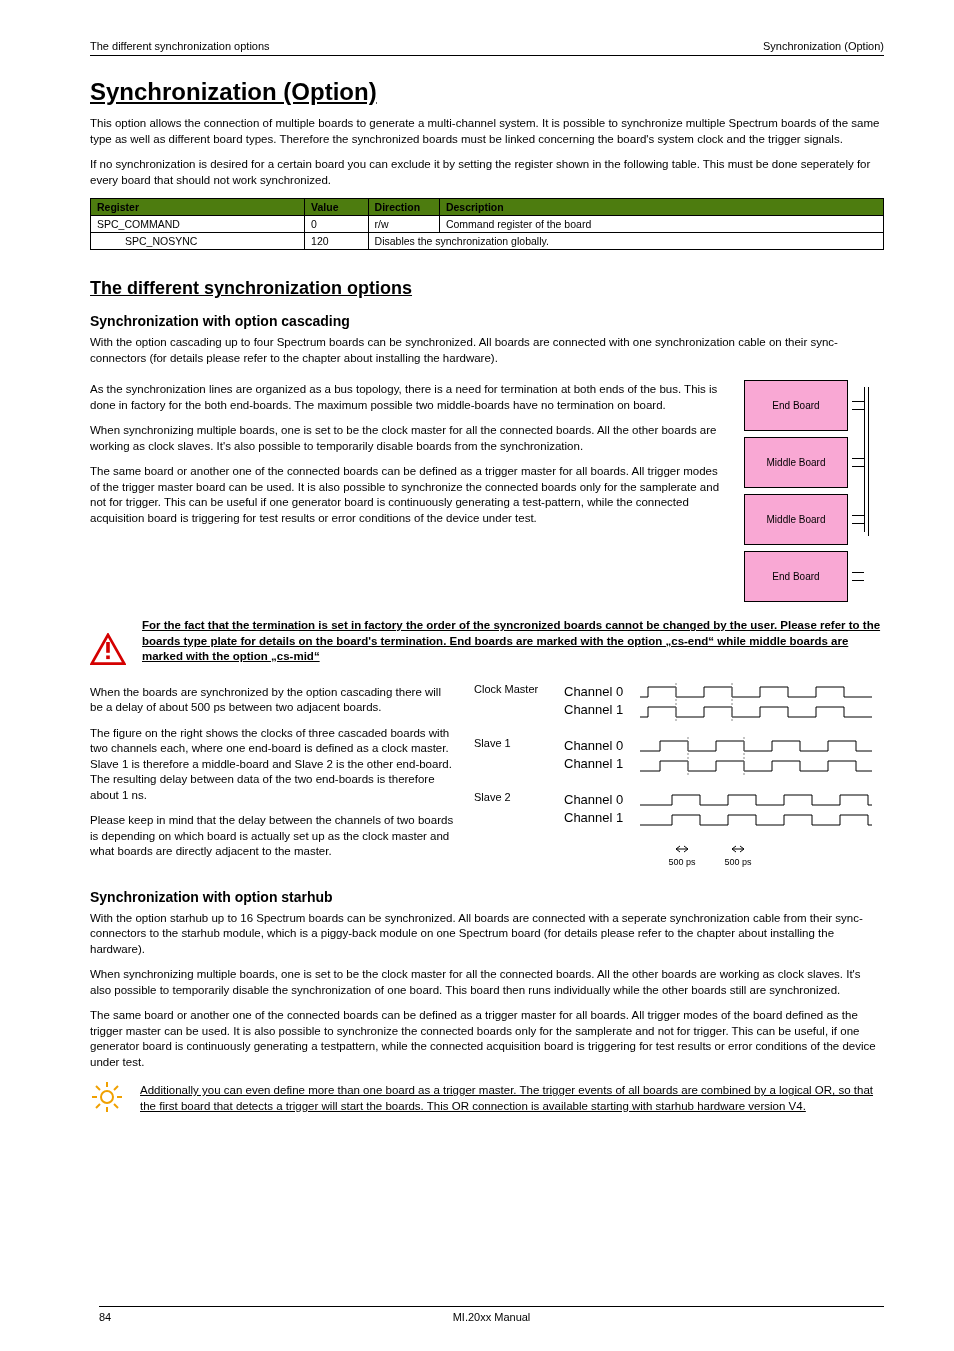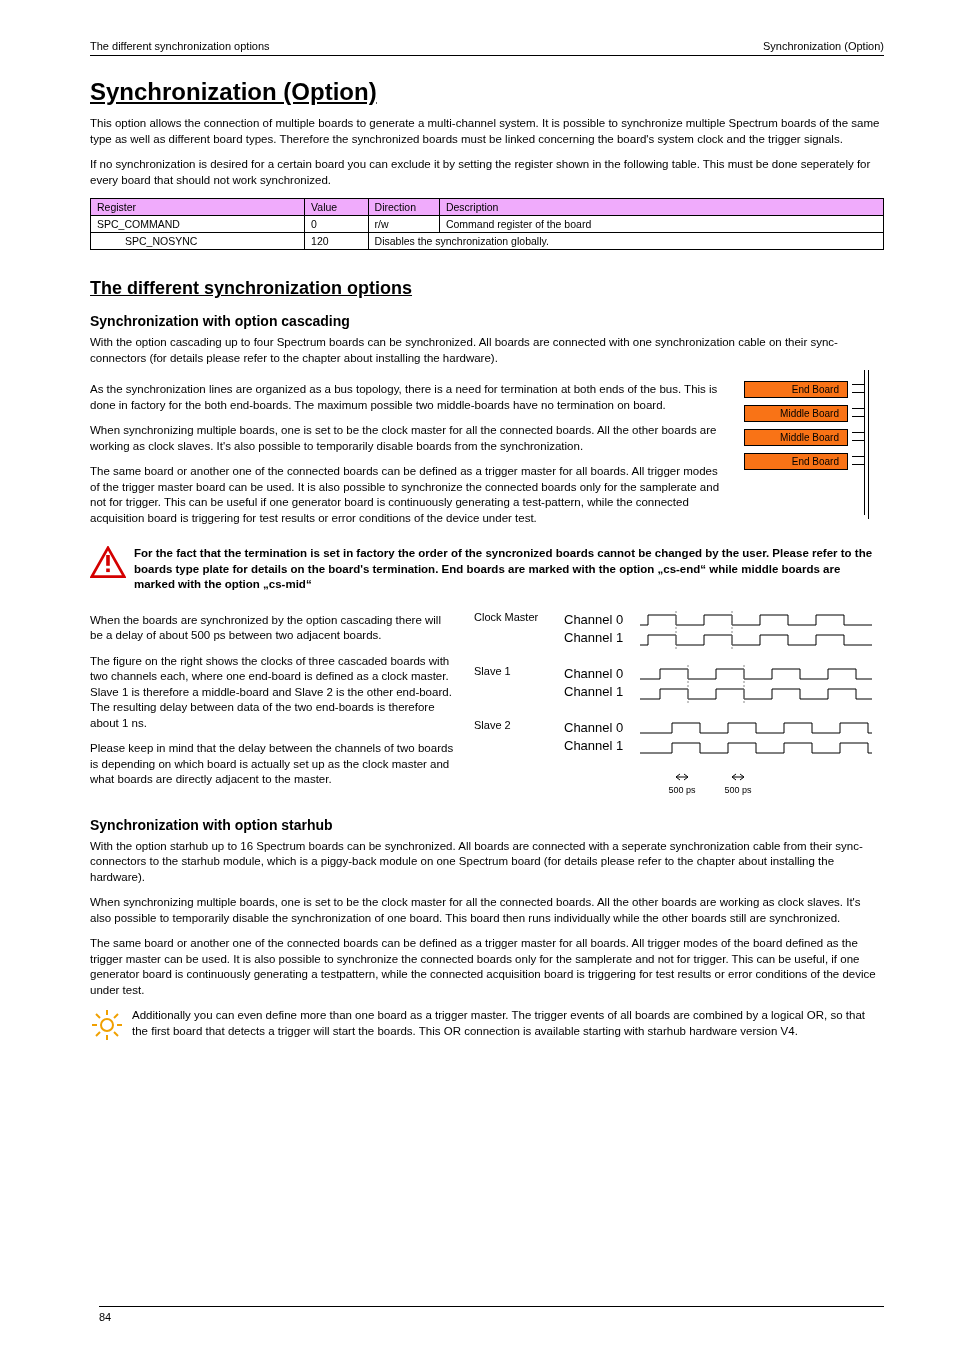--- a/index.html
+++ b/index.html
@@ -53,22 +53,22 @@
     font-size: 10.5px;
     margin: 8px 0 4px 0;
   }
   table.reg th, table.reg td {
     border: 1px solid #000;
     padding: 2px 6px;
     text-align: left;
     vertical-align: middle;
   }
   table.reg th {
-    background: #f0abfc;
-    font-weight: normal;
+    background: #4d7c0f;
+    font-weight: bold;
   }
   table.reg .indent { padding-left: 34px; }
   .two-col {
     display: flex;
     align-items: flex-start;
     gap: 18px;
   }
   .two-col .col-text { flex: 1; }
 
   
@@ -78,46 +78,47 @@
     font-size: 10px;
     padding-top: 4px;
   }
   .casc-row {
     display: flex;
     align-items: center;
     margin-bottom: 6px;
   }
   .casc-box {
     border: 1px solid #000;
-    padding: 2px 8px;
+    padding: 19px 8px;
     width: 86px;
-    text-align: right;
-    background: #f97316;
+    text-align: center;
+    background: #f9a8d4;
   }
   .casc-conns {
     width: 24px;
     height: 18px;
     position: relative;
   }
   .casc-conns .c-line {
     position: absolute;
     background: #000;
     left: 4px;
   }
   .casc-conns .h1 { top: 4px; height: 1px; width: 12px; }
   .casc-conns .h2 { top: 12px; height: 1px; width: 12px; }
   .casc-conns .bus1 { top:-10px; left:16px; width:1px; height:145px; }
   .casc-conns .bus2 { top:-10px; left:20px; width:1px; height:149px; }
 
   
   .warn-row, .info-row {
     display: flex;
-    align-items: flex-start;
-    gap: 8px;
+    align-items: flex-end;
+    gap: 16px;
     margin: 10px 0 14px 0;
+    text-decoration: underline;
   }
   .warn-icon {
     width: 36px; height: 32px;
     flex-shrink: 0;
   }
   .warn-text {
     font-size: 11.5px;
     font-weight: bold;
     line-height: 1.35;
   }
@@ -358,16 +359,17 @@
           <line x1="6" y1="28" x2="10" y2="24"></line>
           <line x1="24" y1="10" x2="28" y2="6"></line>
         </g>
       </svg>
     </div>
     <div class="info-text">Additionally you can even define more than one board as a trigger master. The trigger events of all boards are combined by a logical OR, so that the first board that detects a trigger will start the boards. This OR connection is available starting with starhub hardware version V4.</div>
   </div>
 
   <div class="footer">
     <span class="pn">84</span>
+    <span class="center">MI.20xx Manual</span>
     <span>&nbsp;</span>
   </div>
 
 </div>
 
 </body></html>

